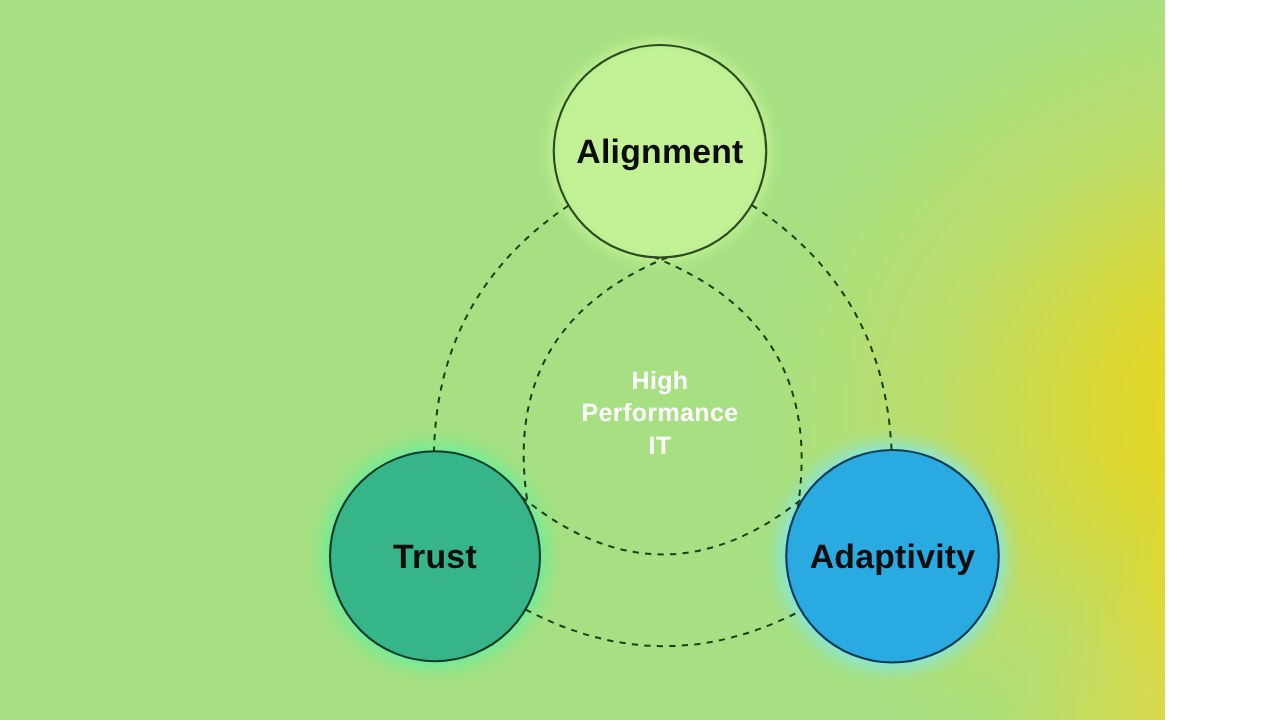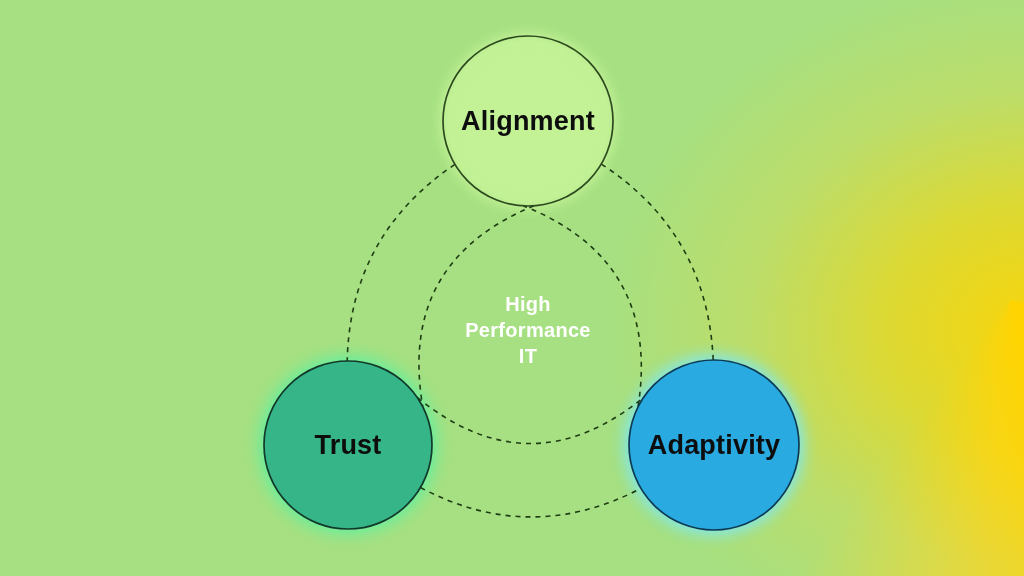--- a/index.html
+++ b/index.html
@@ -7,21 +7,21 @@
     margin: 0;
     padding: 0;
     background: #ffffff;
   }
   body {
     font-family: "Liberation Sans", sans-serif;
   }
 
   #stage {
     position: relative;
-    width: 1024px;
+    width: 932px;
     height: 576px;
     overflow: hidden;
   }
 
   
   .bg-base {
     position: absolute;
     inset: 0;
   }
   .bg-wedge {

